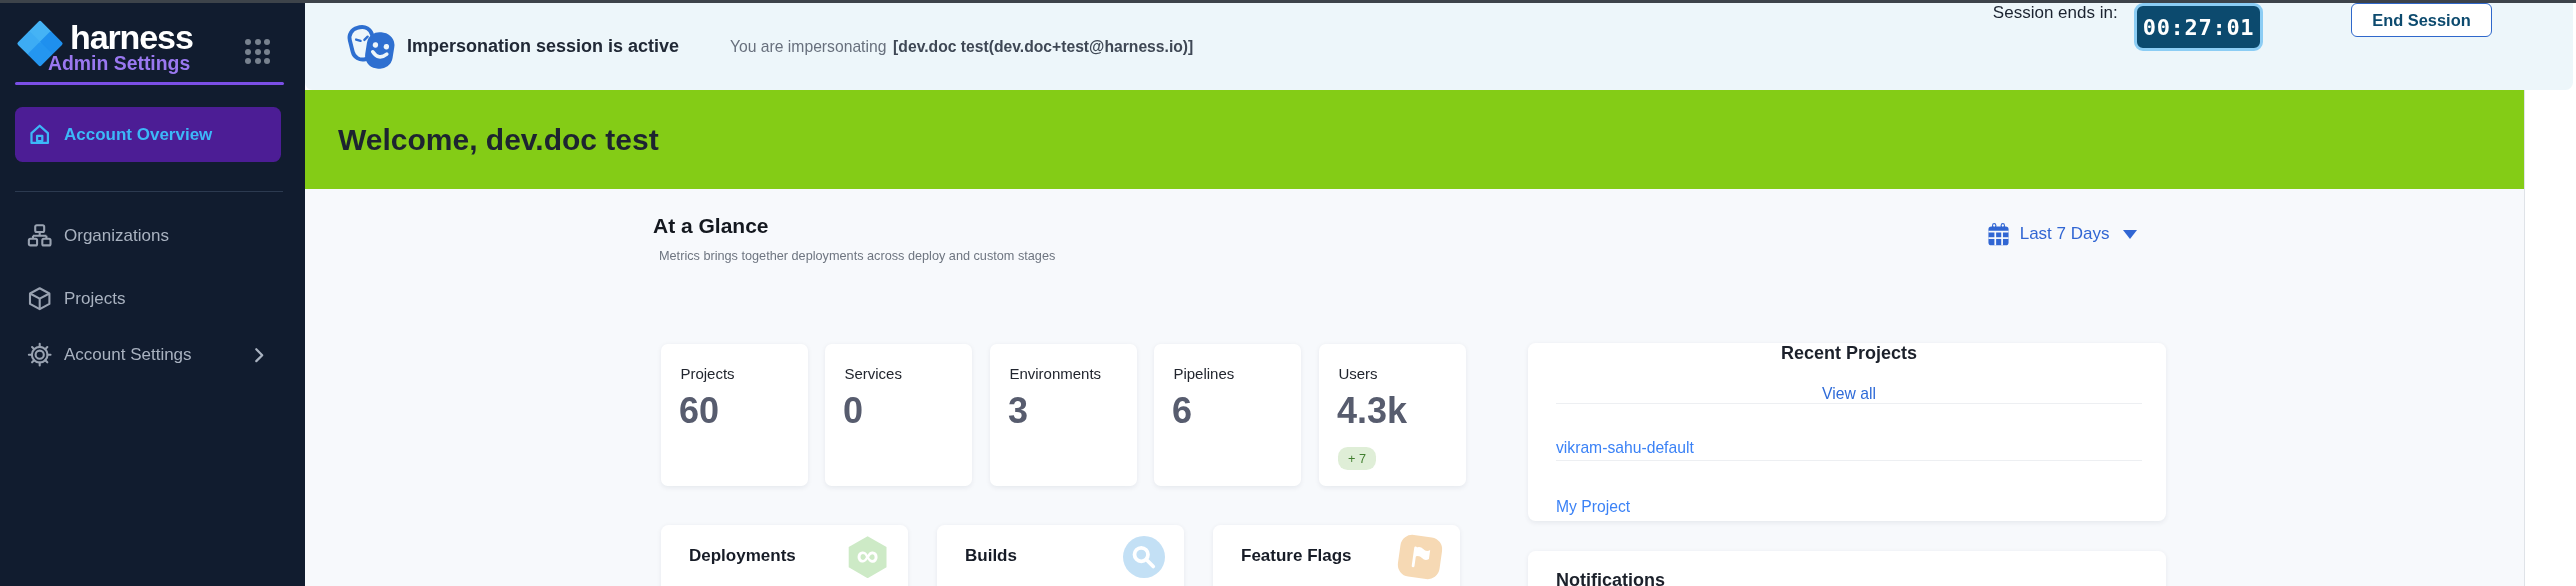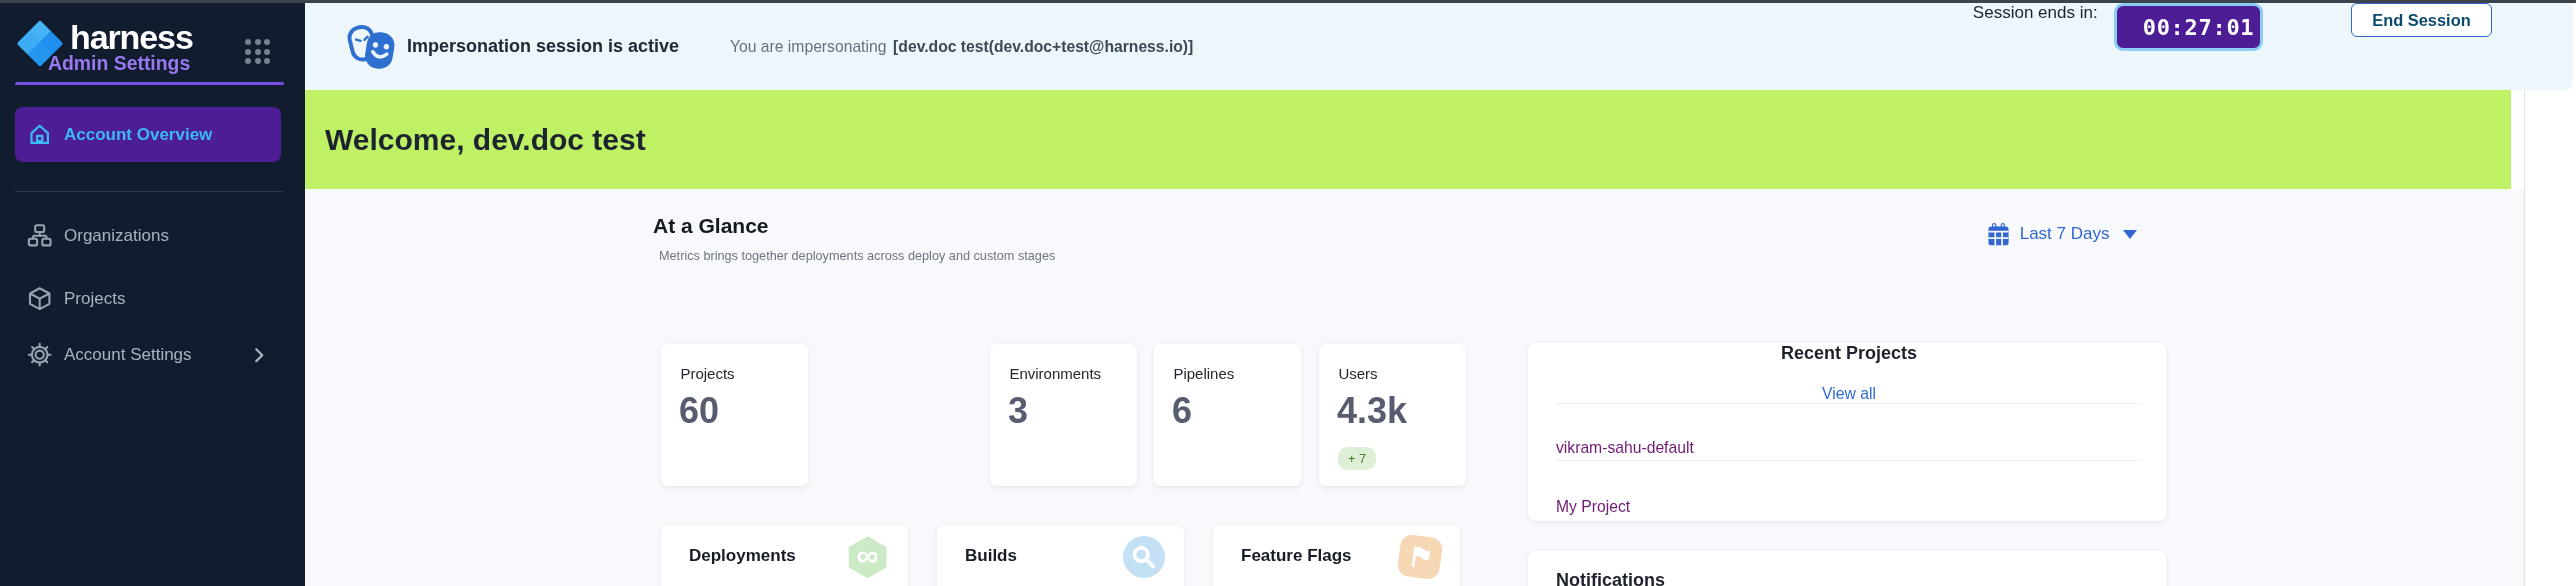--- a/index.html
+++ b/index.html
@@ -34,28 +34,28 @@
   .banner{position:absolute;left:305px;top:3px;width:2268px;height:87px;background:#edf6fa;
           border-radius:0 0 7.5px 7.5px;z-index:5;}
   .masks{position:absolute;left:39px;top:19.4px;width:57px;height:49px;}
   .banner-title{position:absolute;left:102px;top:0;height:87px;display:flex;align-items:center;
                 font-size:18px;font-weight:bold;color:#212936;}
   .banner-sub{position:absolute;left:407px;top:0;height:87px;display:flex;align-items:center;gap:6.7px;}
   .banner-sub .s1{font-size:15.7px;color:#68707d;margin-left:18px;}
   .banner-sub .s2{font-size:15.7px;font-weight:bold;color:#3f4855;}
   .banner-right{position:absolute;right:81px;top:0;height:110px;display:flex;}
   .sess-label{font-size:17px;color:#1b2330;}
-  .timer{width:123px;height:42px;margin-left:16.4px;background:#4c1d95;border:3px solid #8ccdf4;border-radius:9px;
+  .timer{width:123px;height:42px;margin-left:16.4px;background:#0c4a6e;border:3px solid #8ccdf4;border-radius:9px;
          display:flex;align-items:center;justify-content:center;color:#ffffff;
-         font-family:"DejaVu Sans Mono",monospace;font-weight:bold;font-size:22px;letter-spacing:0.7px;padding-left:20px;}
+         font-family:"DejaVu Sans Mono",monospace;font-weight:bold;font-size:22px;letter-spacing:0.7px;}
   .end-btn{width:141px;height:34px;margin-left:88px;background:#ffffff;border:1.5px solid #2f68cb;border-radius:6px;
            color:#0c4a6e;font-size:16.4px;font-weight:bold;font-family:"Liberation Sans",sans-serif;cursor:pointer;}
 
   
-  .welcome-band{position:absolute;left:292px;top:90px;width:2219px;height:99px;background:#bef264;
+  .welcome-band{position:absolute;left:305px;top:90px;width:2219px;height:99px;background:#84cc16;
                 border-bottom:0.7px solid #e5e8ec;}
   .welcome-band h1{position:absolute;left:33px;top:0;margin:0;height:99px;line-height:99px;
                    font-size:30px;font-weight:bold;color:#1d2430;}
   .right-strip{position:absolute;left:2524px;top:90px;width:52px;height:496px;background:#ffffff;
                border-left:0.7px solid #dfe3e8;}
 
   
   .content{position:absolute;left:305px;top:189px;width:2219px;height:397px;background:#f7f9fc;}
   .glance-title{position:absolute;left:348px;top:25.4px;font-size:21px;font-weight:bold;color:#14181f;}
   .glance-sub{position:absolute;left:354px;top:60px;font-size:12.7px;color:#6e7580;}
@@ -84,21 +84,21 @@
 
   .panel{left:1223px;width:638px;}
   .recent{top:154px;height:178px;}
   .panel-head{position:absolute;left:28px;right:24px;top:0;height:60px;display:flex;align-items:center;justify-content:space-between;flex-direction:column;}
   .panel-title{font-size:18px;font-weight:bold;color:#1c212b;}
   .view-all{font-size:15.7px;color:#2f6bd8;cursor:pointer;}
   .p-div1{position:absolute;left:28px;right:24px;top:60px;height:0.7px;background:#edeff2;}
   .p-item1{position:absolute;left:28px;right:24px;top:61px;height:57px;display:flex;align-items:center;}
   .p-div2{position:absolute;left:28px;right:24px;top:117px;height:0.7px;background:#edeff2;}
   .p-item2{position:absolute;left:28px;right:24px;top:118px;height:60px;display:flex;align-items:center;}
-  .plink{font-size:15.7px;color:#701a75;cursor:pointer;margin-top:31px;}
+  .plink{font-size:15.7px;color:#3b82f6;cursor:pointer;margin-top:31px;}
   .notif{top:362px;height:97px;}
   .notif .panel-title{position:absolute;left:28px;top:19.4px;}
 </style>
 </head>
 <body>
 
 <div class="topstrip"></div>
 
 <aside class="sidebar">
   <svg class="logo" viewBox="0 0 68 68">
@@ -223,20 +223,24 @@
       </g>
     </svg>
     <span class="rlabel">Last 7 Days</span>
     <span class="caret"></span>
   </div>
 
   <div class="card stat" style="left:356px;">
     <div class="slabel">Projects</div>
     <div class="svalue">60</div>
   </div>
+  <div class="card stat" style="left:520px;">
+    <div class="slabel">Services</div>
+    <div class="svalue">0</div>
+  </div>
   <div class="card stat" style="left:685px;">
     <div class="slabel">Environments</div>
     <div class="svalue">3</div>
   </div>
   <div class="card stat" style="left:849px;">
     <div class="slabel">Pipelines</div>
     <div class="svalue">6</div>
   </div>
   <div class="card stat" style="left:1014px;">
     <div class="slabel">Users</div>

